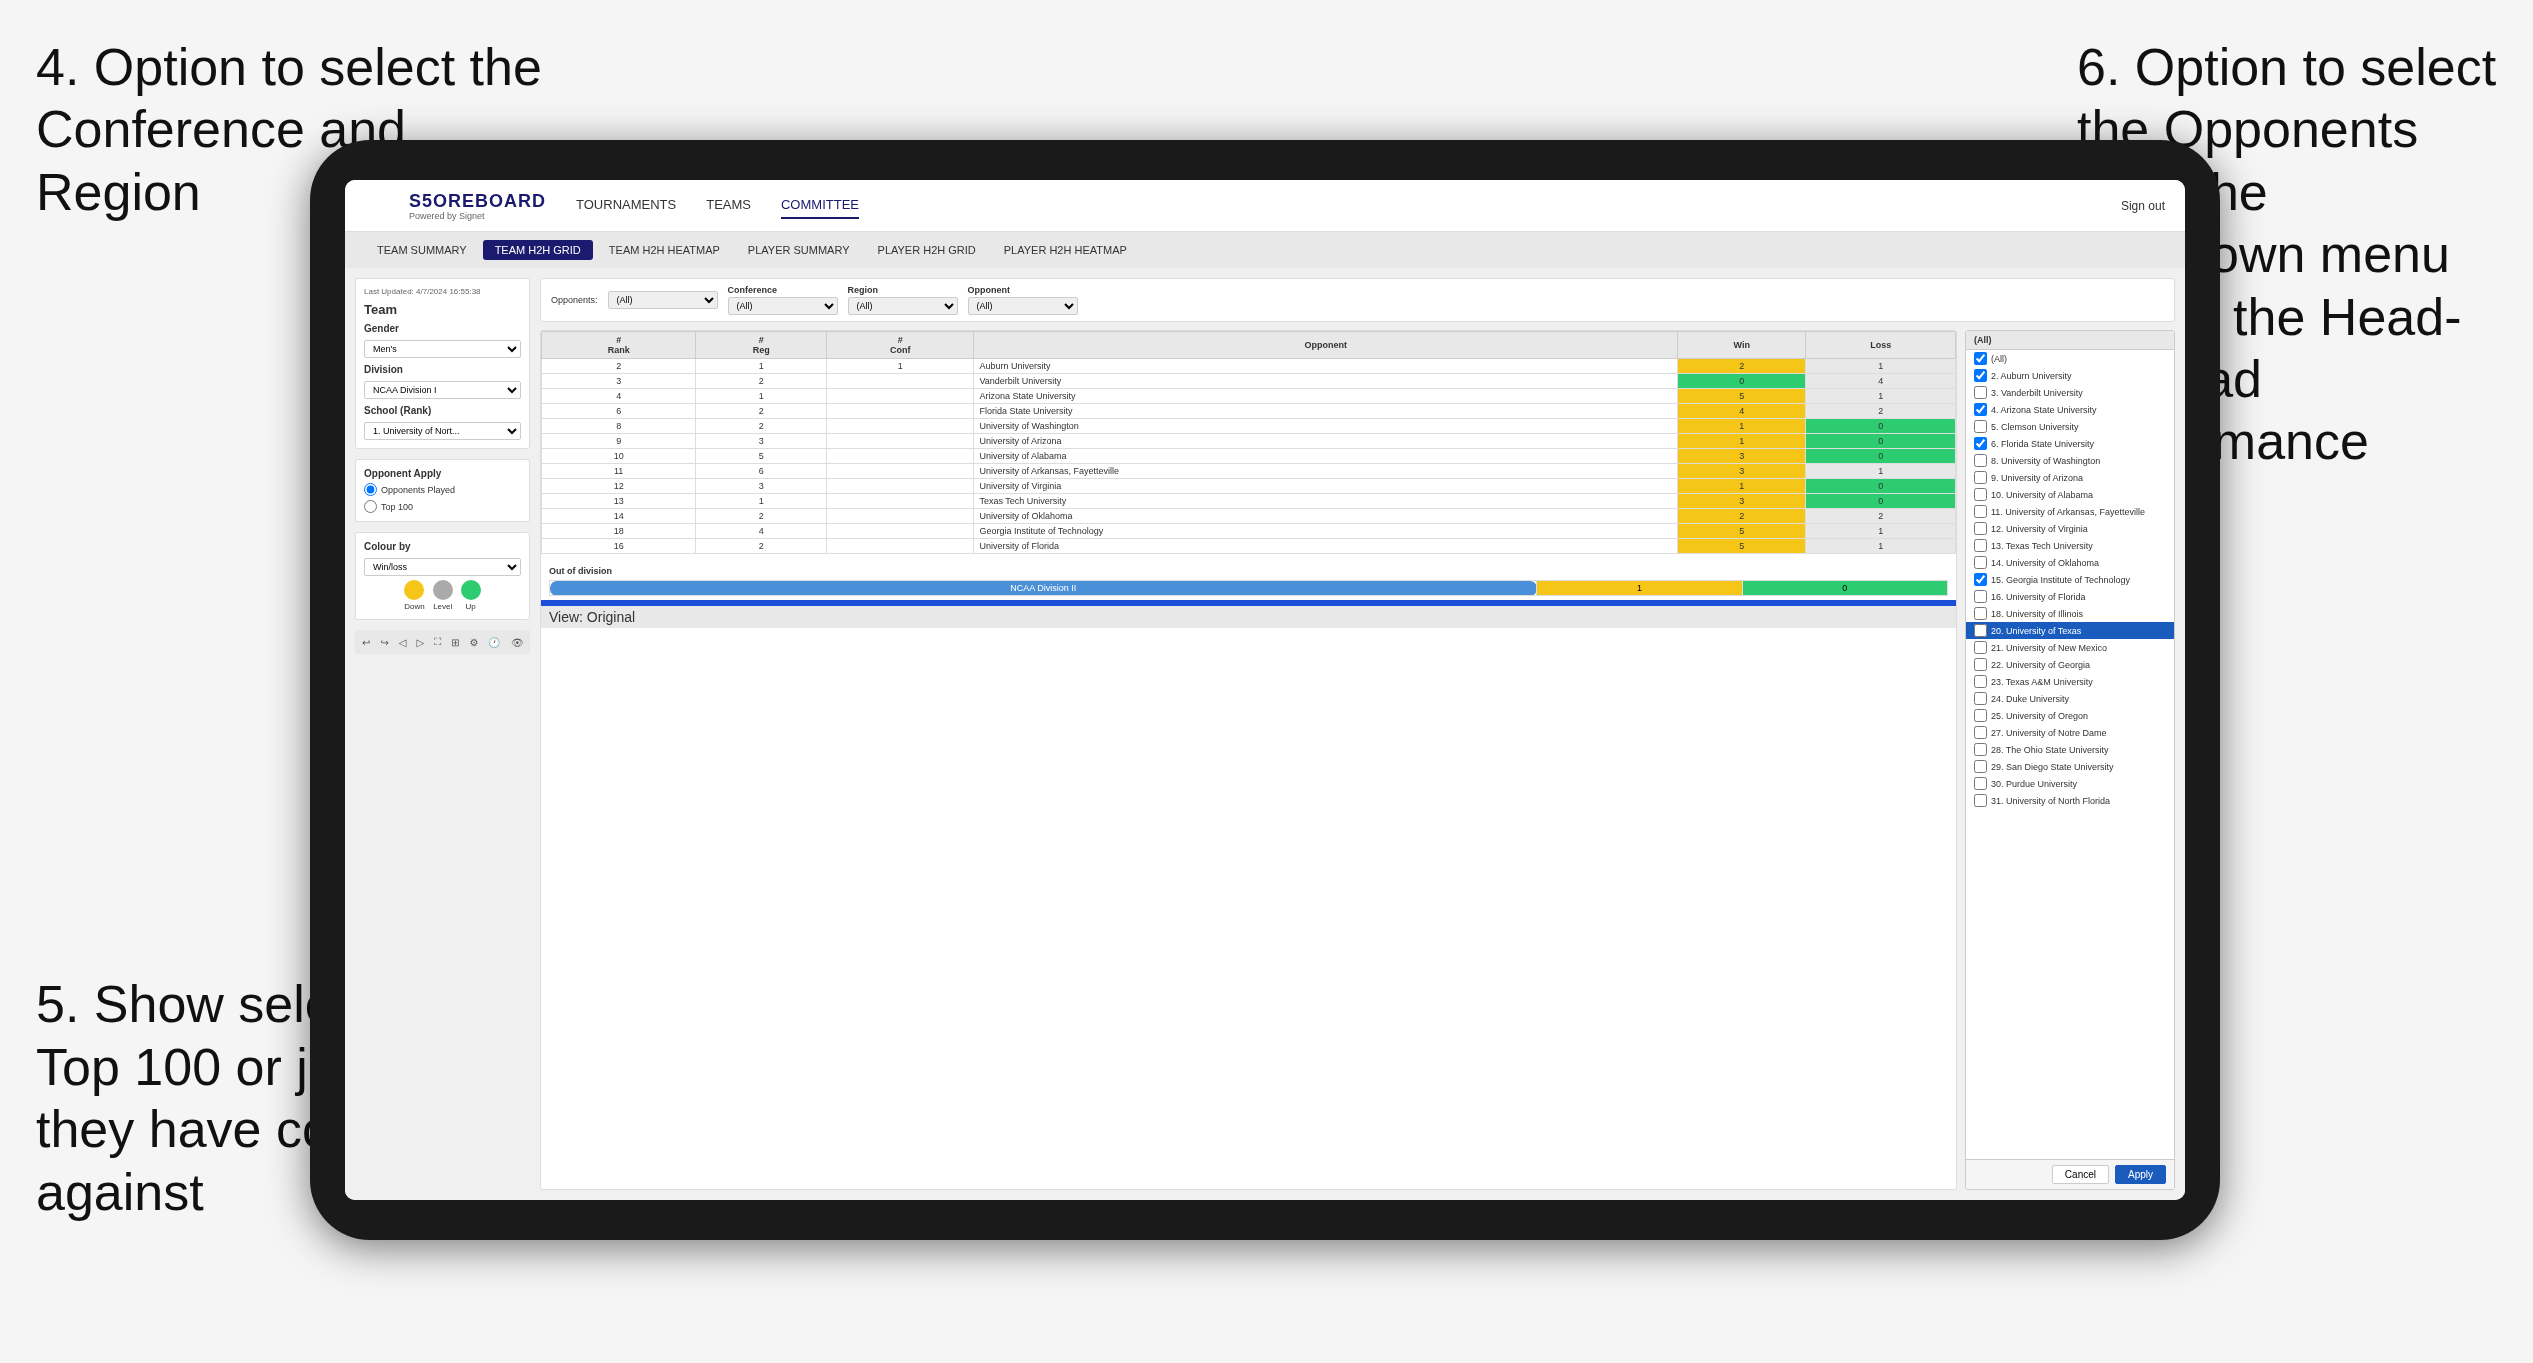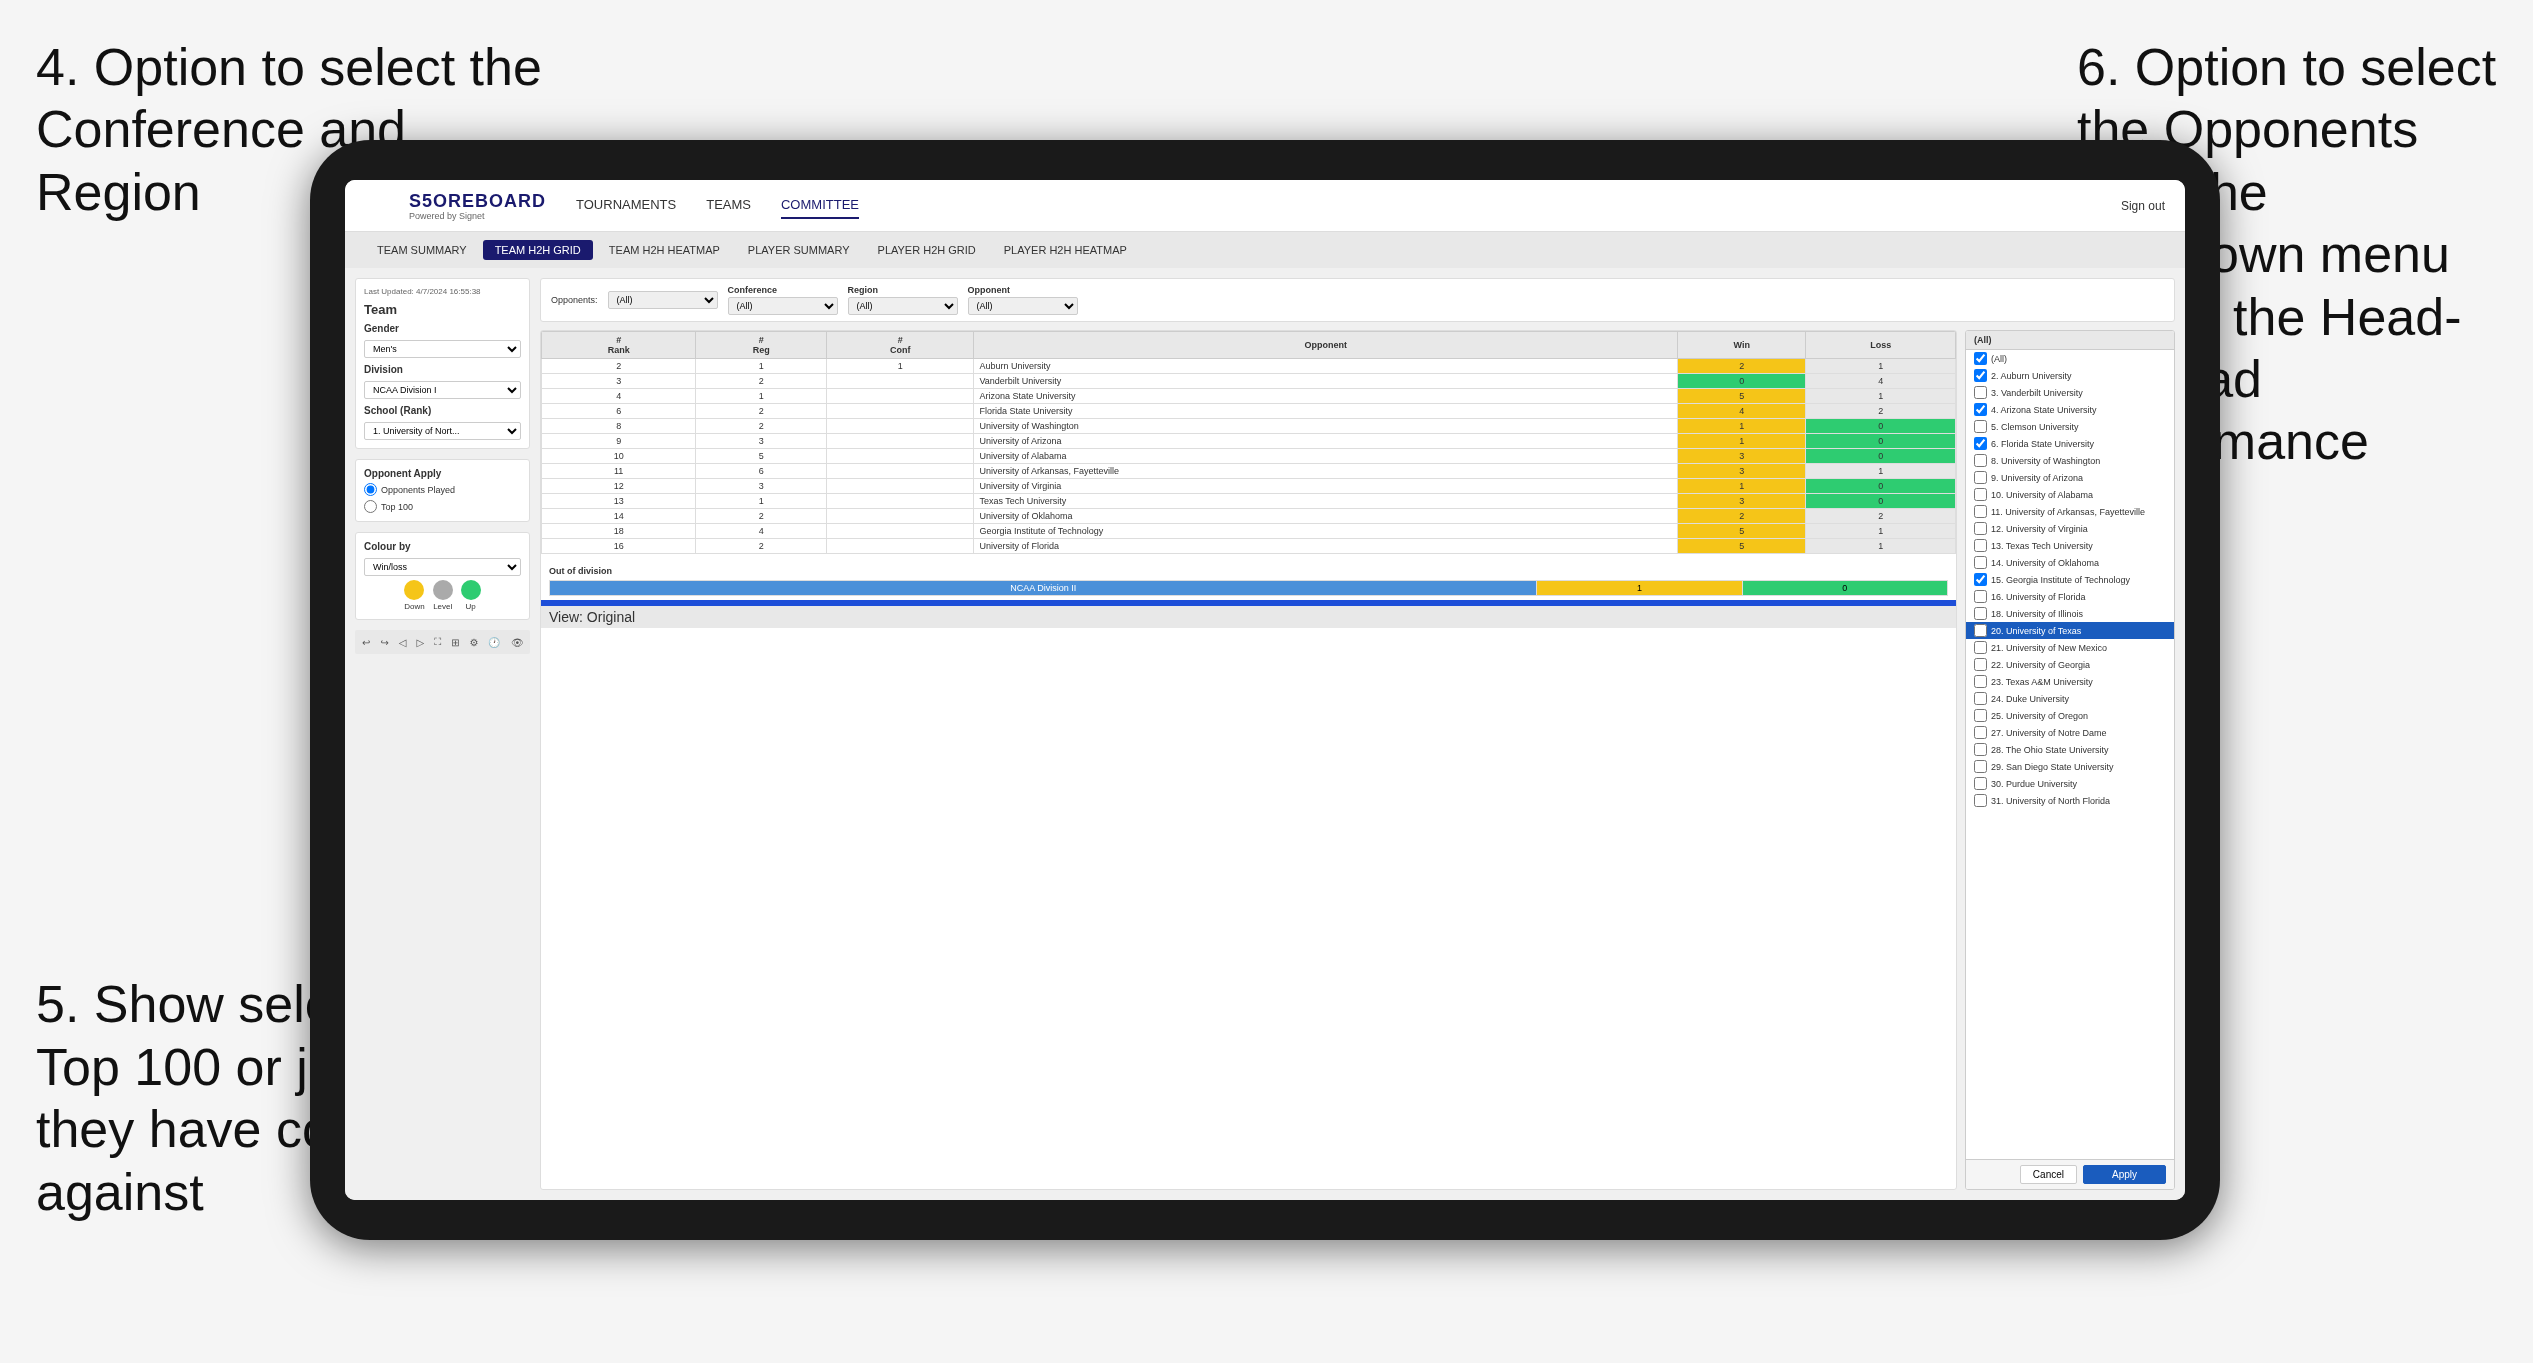--- a/index.html
+++ b/index.html
@@ -416,20 +416,21 @@
 
     .out-div-table td {
       border: 1px solid #ddd;
       padding: 2px 5px;
       text-align: center;
     }
 
     .out-div-label-cell {
       background: #4a90d9;
       color: #fff;
+      border-radius: 7px;
     }
 
     
     .dropdown-panel {
       width: 210px;
       background: #fff;
       border: 1px solid #ccc;
       border-radius: 3px;
       flex-shrink: 0;
       overflow: hidden;
@@ -484,21 +485,21 @@
       padding: 3px 12px;
       border: 1px solid #ccc;
       background: #fff;
       cursor: pointer;
       border-radius: 2px;
       margin-left: 32px;
     }
 
     .btn-apply {
       font-size: 10px;
-      padding: 3px 28px;
+      padding: 3px 12px;
       border: 1px solid #1a5cbe;
       background: #1a5cbe;
       color: #fff;
       cursor: pointer;
       border-radius: 2px;
     }
 
     
     .view-bar {
       background: #e8e8e8;

